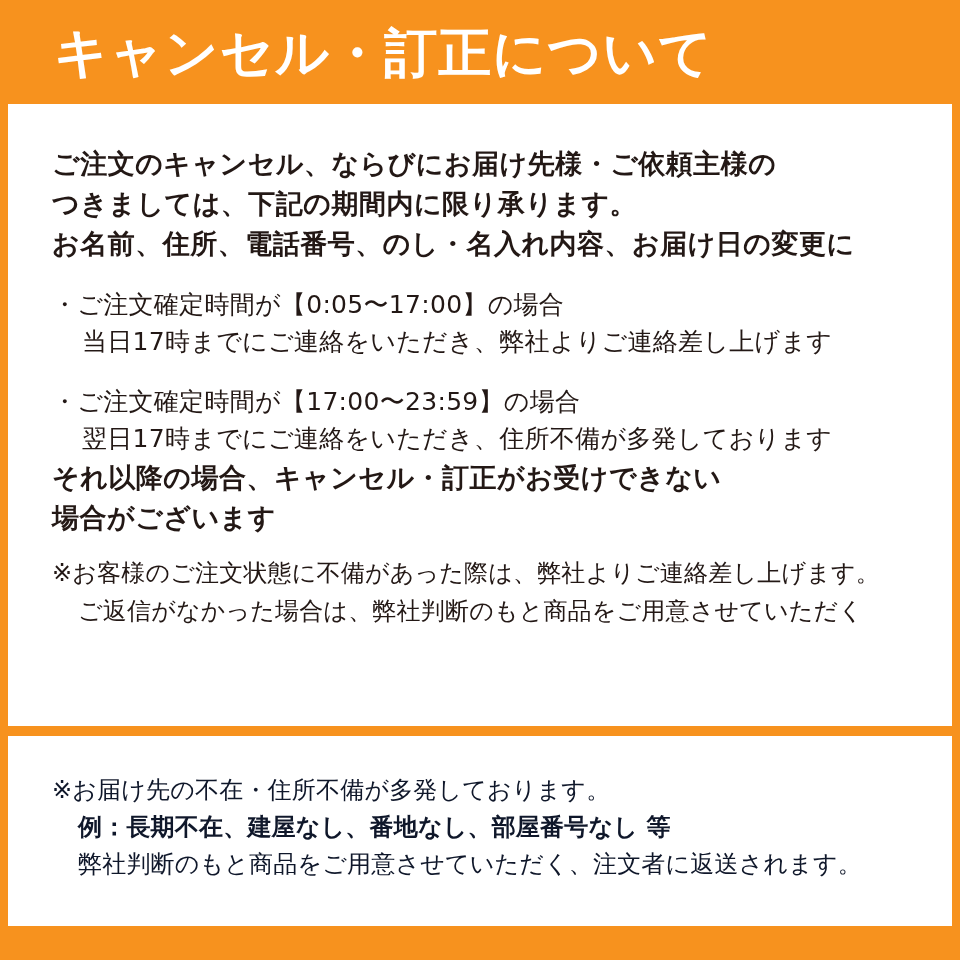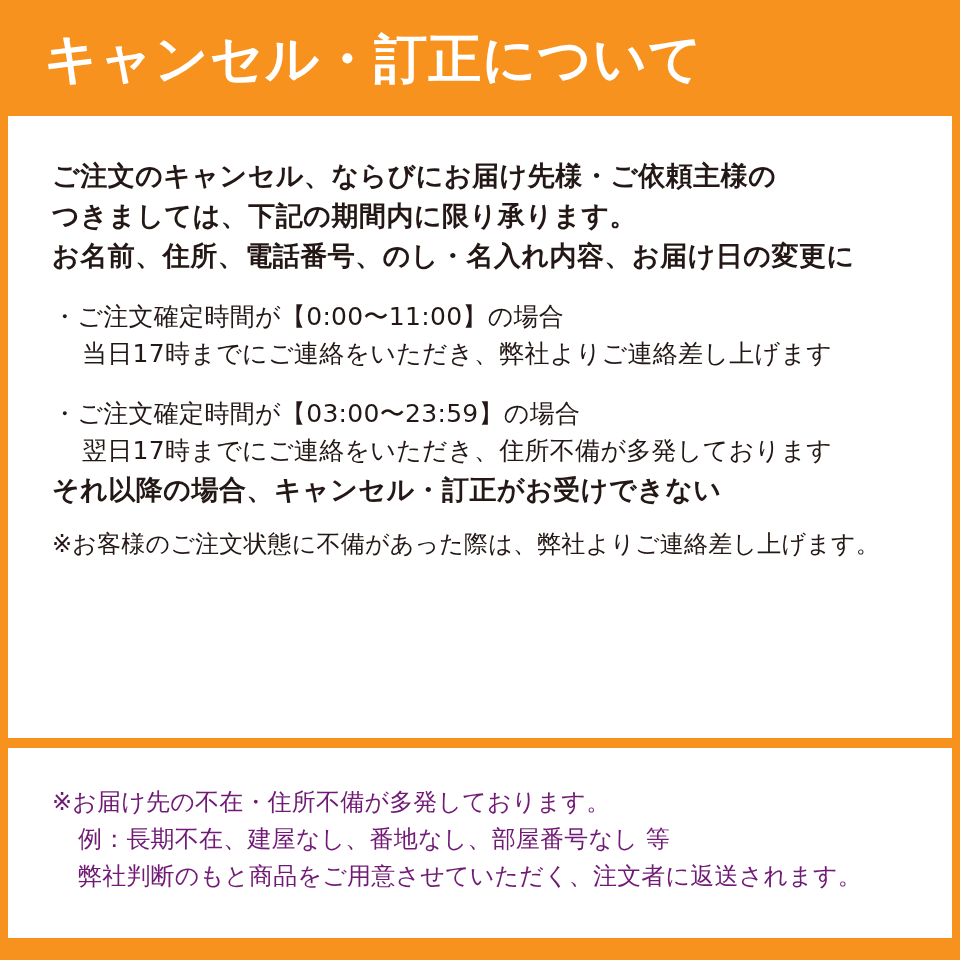--- a/index.html
+++ b/index.html
@@ -14,25 +14,26 @@
     overflow: hidden;
   }
   .page {
     position: relative;
     width: 960px;
     height: 960px;
     background: #f7921e;
     box-sizing: border-box;
   }
   .header {
-    height: 116px;
+    height: 104px;
     display: flex;
     align-items: center;
     padding-left: 44px;
     box-sizing: border-box;
+    margin-left: 10px;
   }
   .header-title {
     color: #ffffff;
     font-size: 53px;
     font-weight: bold;
     letter-spacing: 1px;
     line-height: 1;
     white-space: nowrap;
   }
   .panel {
@@ -87,26 +88,26 @@
     font-size: 24px;
     color: #231815;
     line-height: 1.58;
     letter-spacing: 0.2px;
   }
   .note-indent {
     padding-left: 26px;
   }
   .sub-line {
     font-size: 24px;
-    color: #701a75;
+    color: #0f172a;
     line-height: 1.55;
     letter-spacing: 0.2px;
   }
   .sub-line.bold {
-    font-weight: normal;
+    font-weight: bold;
     padding-left: 26px;
   }
   .sub-line.indent {
     padding-left: 26px;
   }
 </style>
 </head>
 <body>
 
 <div class="page">
@@ -118,36 +119,38 @@
   <div class="panel panel-main">
 
     <div class="lead">
       <div>ご注文のキャンセル、ならびにお届け先様・ご依頼主様の</div>
       <div>つきましては、下記の期間内に限り承ります。</div>
       <div>お名前、住所、電話番号、のし・名入れ内容、お届け日の変更に</div>
     </div>
 
     <div class="bullet-block">
       <div>
-        <div class="bullet-line-1">・ご注文確定時間が【0:00〜11:00】の場合</div>
+        <div class="bullet-line-1">・ご注文確定時間が【0:05〜17:00】の場合</div>
         <div class="bullet-line-2">当日17時までにご連絡をいただき、弊社よりご連絡差し上げます</div>
       </div>
       <div class="bullet-gap"></div>
       <div>
-        <div class="bullet-line-1">・ご注文確定時間が【03:00〜23:59】の場合</div>
+        <div class="bullet-line-1">・ご注文確定時間が【17:00〜23:59】の場合</div>
         <div class="bullet-line-2">翌日17時までにご連絡をいただき、住所不備が多発しております</div>
       </div>
     </div>
 
     <div class="emph">
       <div>それ以降の場合、キャンセル・訂正がお受けできない</div>
+      <div>場合がございます</div>
     </div>
 
     <div class="note">
       <div>※お客様のご注文状態に不備があった際は、弊社よりご連絡差し上げます。</div>
+      <div class="note-indent">ご返信がなかった場合は、弊社判断のもと商品をご用意させていただく</div>
     </div>
 
   </div>
 
   <div class="panel panel-sub">
     <div class="sub-line">※お届け先の不在・住所不備が多発しております。</div>
     <div class="sub-line bold">例：長期不在、建屋なし、番地なし、部屋番号なし 等</div>
     <div class="sub-line indent">弊社判断のもと商品をご用意させていただく、注文者に返送されます。</div>
   </div>
 

